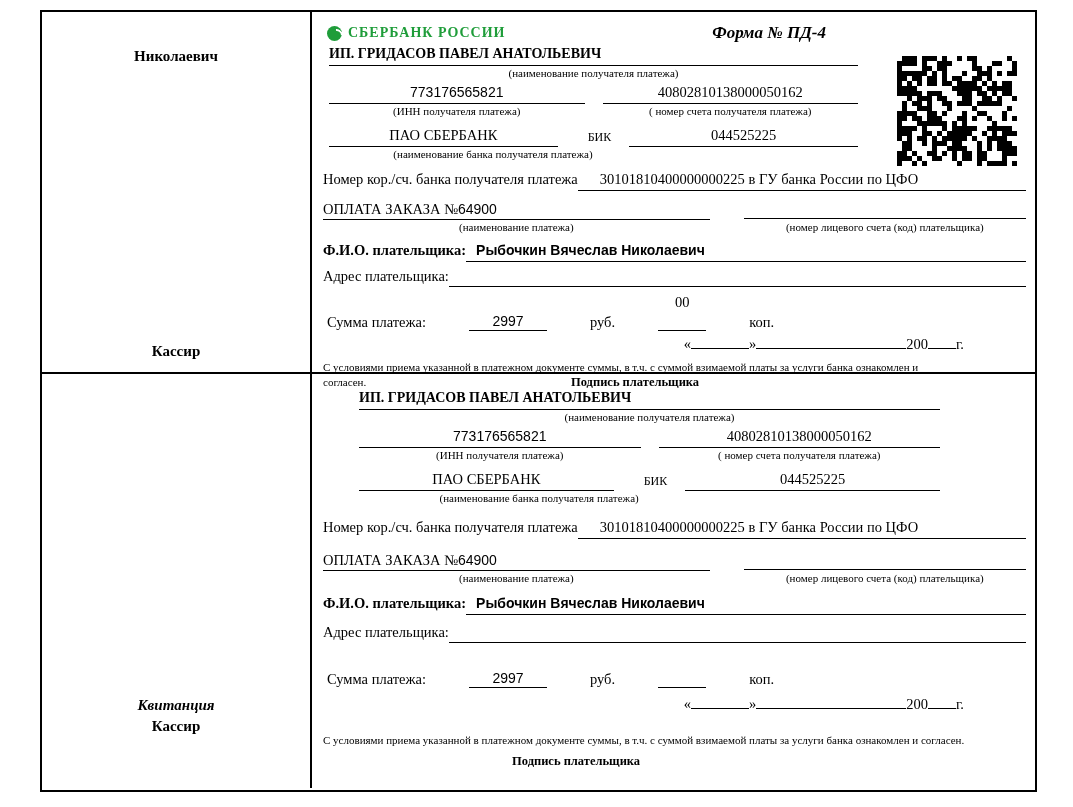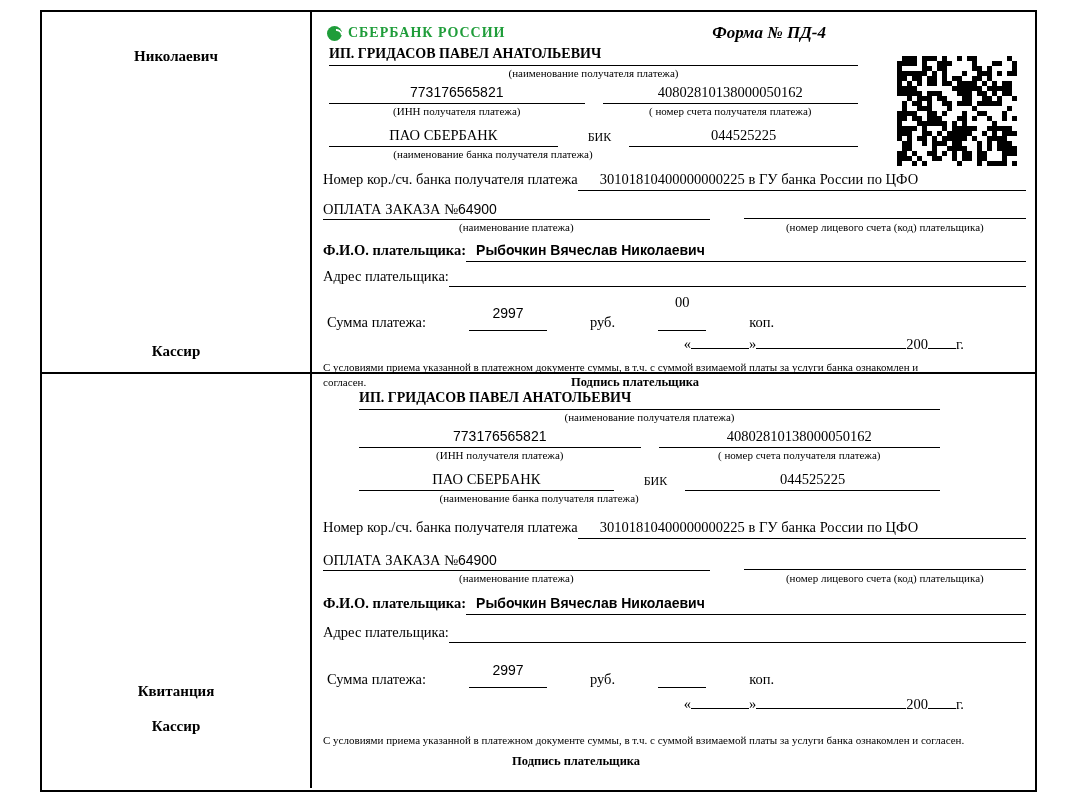--- a/index.html
+++ b/index.html
@@ -5,21 +5,21 @@
   html,body{margin:0;padding:0;width:1073px;height:807px;background:#fff;overflow:hidden;}
   body{font-family:"Liberation Serif",serif;color:#000;}
   .box{position:absolute;left:40px;top:10px;width:993px;height:778px;border:2px solid #000;background:#fff;}
   .part{display:flex;}
   .part-top{height:360px;}
   .part-bottom{height:414px;border-top:2px solid #000;}
   .stub{width:268px;border-right:2px solid #000;position:relative;flex:none;}
   .stub-label{font-weight:bold;font-size:15px;text-align:center;}
   .stub-izv{margin-top:36px;}
   .stub-kassir{position:absolute;bottom:12px;left:0;width:100%;}
-  .stub-kvit{position:absolute;bottom:88px;left:0;width:100%;}
+  .stub-kvit{position:absolute;bottom:74px;left:0;width:100%;font-style:italic;}
   .stub-kassir2{position:absolute;bottom:53px;left:0;width:100%;}
   .form{flex:1;position:relative;padding:0 9px;}
   .brandrow{display:flex;align-items:center;justify-content:space-between;margin-top:10px;height:22px;}
   .logo{display:flex;align-items:center;gap:6px;margin-left:6px;}
   .logo-mark{width:15px;height:15px;border-radius:50%;background:#1f9d3a;display:inline-block;position:relative;flex:none;}
   .logo-mark:after{content:"";position:absolute;left:3px;top:3px;width:9px;height:9px;border-radius:50%;border:2px solid #fff;border-color:#fff transparent transparent transparent;transform:rotate(40deg);}
   .logo-text{color:#1f9d3a;font-weight:bold;font-size:14px;letter-spacing:1px;}
   .form-label{font-weight:bold;font-style:italic;font-size:17px;margin-right:200px;}
   .qr{position:absolute;right:20px;top:44px;width:118px;height:108px;}
   .grp-top{margin:2px 168px 0 8px;}
@@ -45,21 +45,21 @@
   .opl-gap{width:34px;flex:none;}
   .opl-right{flex:1;min-height:18px;}
   .caps-row{display:flex;margin-left:2px;justify-content:space-between;}
   .caps-row .c1{width:55%;}
   .caps-row .c2{flex:1;margin-left:34px;}
   .fio-row{margin-top:8px;font-weight:bold;}
   .fio-row .u{flex:1;padding:0 0 1px 10px;min-height:18px;}
   .addr-row{margin-top:6px;}
   .addr-row .u{flex:1;min-height:18px;}
   .amt-row{margin-top:7px;align-items:flex-end;gap:39px;}
-  .amt-u1{width:78px;text-align:center;padding-bottom:9px;}
+  .amt-u1{width:78px;text-align:center;padding-bottom:1px;}
   .amt-u2{width:48px;text-align:center;padding-bottom:19px;min-height:16px;}
   .amt-row .lbl{margin:0 4px;}
   .date-row{margin-top:5px;justify-content:flex-end;margin-right:62px;align-items:baseline;font-size:14.5px;}
   .dline1{width:58px;display:inline-block;}
   .dline2{width:150px;display:inline-block;}
   .dline3{width:28px;display:inline-block;}
   .agr-block{position:relative;margin-top:7px;margin-left:2px;}
   .agr{font-size:11px;line-height:15px;max-width:600px;}
   .sig-inline{position:absolute;left:248px;bottom:0;font-weight:bold;font-size:12.5px;}
   .agr-bottom{margin-top:20px;max-width:660px;}

